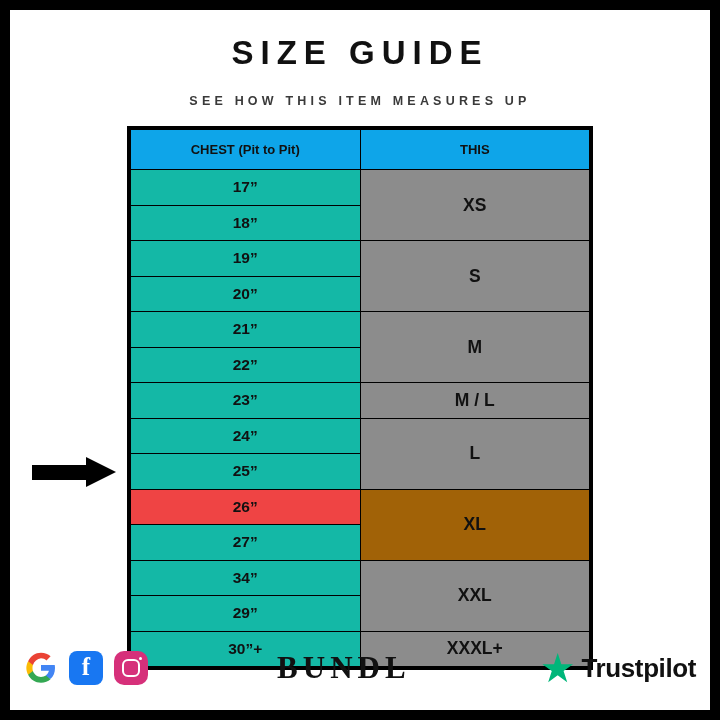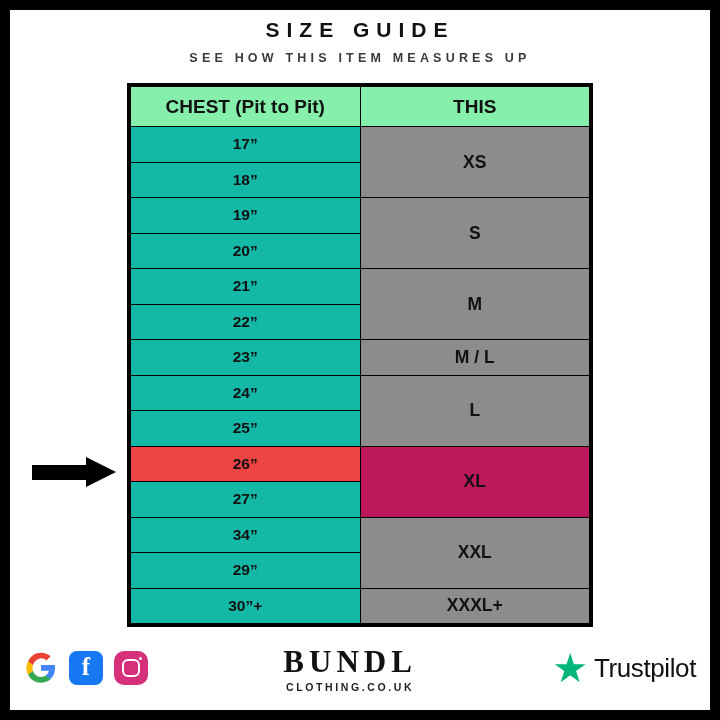--- a/index.html
+++ b/index.html
@@ -18,29 +18,29 @@
     overflow: hidden;
   }
   .inner {
     position: relative;
     width: 100%; height: 100%;
     display: flex;
     flex-direction: column;
     align-items: center;
   }
   .title {
-    margin-top: 8px;
-    font-size: 21px;
+    margin-top: 24px;
+    font-size: 33px;
     font-weight: bold;
     letter-spacing: 7px;
     color: #111;
     text-align: center;
   }
   .subtitle {
-    margin-top: 9px;
+    margin-top: 22px;
     font-size: 12.5px;
     font-weight: bold;
     letter-spacing: 4.2px;
     color: #3a3a3a;
     text-align: center;
   }
   .table-wrap {
     margin-top: 18px;
     width: 466px;
     border: 3px solid #000;
@@ -52,40 +52,40 @@
     table-layout: fixed;
   }
   table.sizes td {
     border: 1px solid #000;
     text-align: center;
     vertical-align: middle;
     font-weight: bold;
     color: #111;
   }
   td.hdr {
-    background: #86efac;
-    font-size: 19px;
+    background: #0ea5e9;
+    font-size: 13px;
     height: 40px;
     padding: 0 4px;
   }
   td.meas {
     background: #14b8a6;
     font-size: 15.5px;
     height: 35.5px;
     width: 194px;
   }
   td.meas.hl {
     background: #ef4444;
   }
   td.size {
     background: #8c8c8c;
     font-size: 17.5px;
   }
   td.size.hl {
-    background: #be185d;
+    background: #a16207;
   }
   .arrow {
     position: absolute;
     left: 22px;
     top: 447px;
     width: 92px;
     height: 30px;
     display: flex;
     align-items: center;
   }
@@ -169,21 +169,21 @@
     align-items: center;
     gap: 6px;
   }
   .tp-star-glyph {
     font-size: 40px;
     color: #00b67a;
     line-height: 1;
   }
   .tp-text {
     font-size: 26px;
-    font-weight: normal;
+    font-weight: bold;
     color: #111;
     letter-spacing: -0.4px;
   }
 </style>
 </head>
 <body>
 
 <div class="frame">
   <div class="inner">
 
@@ -278,21 +278,20 @@
           <span>f</span>
         </div>
         <div class="soc ig">
           <div class="ring"></div>
           <div class="dot"></div>
         </div>
       </div>
 
       <div class="brand">
         <div class="brand-name">BUNDL</div>
-        <div class="brand-sub">CLOTHING.CO.UK</div>
       </div>
 
       <div class="trustpilot">
         <span class="tp-star-glyph">★</span>
         <span class="tp-text">Trustpilot</span>
       </div>
     </div>
 
   </div>
 </div>

